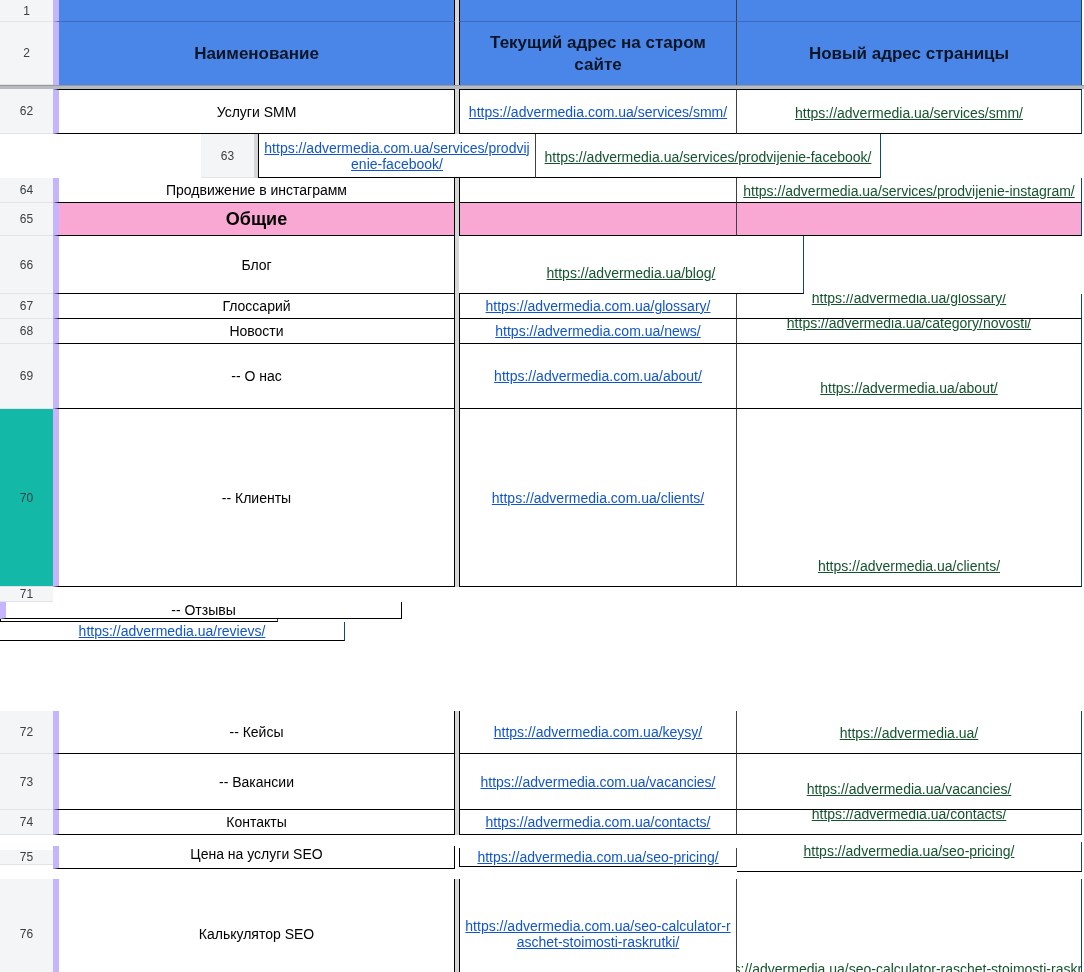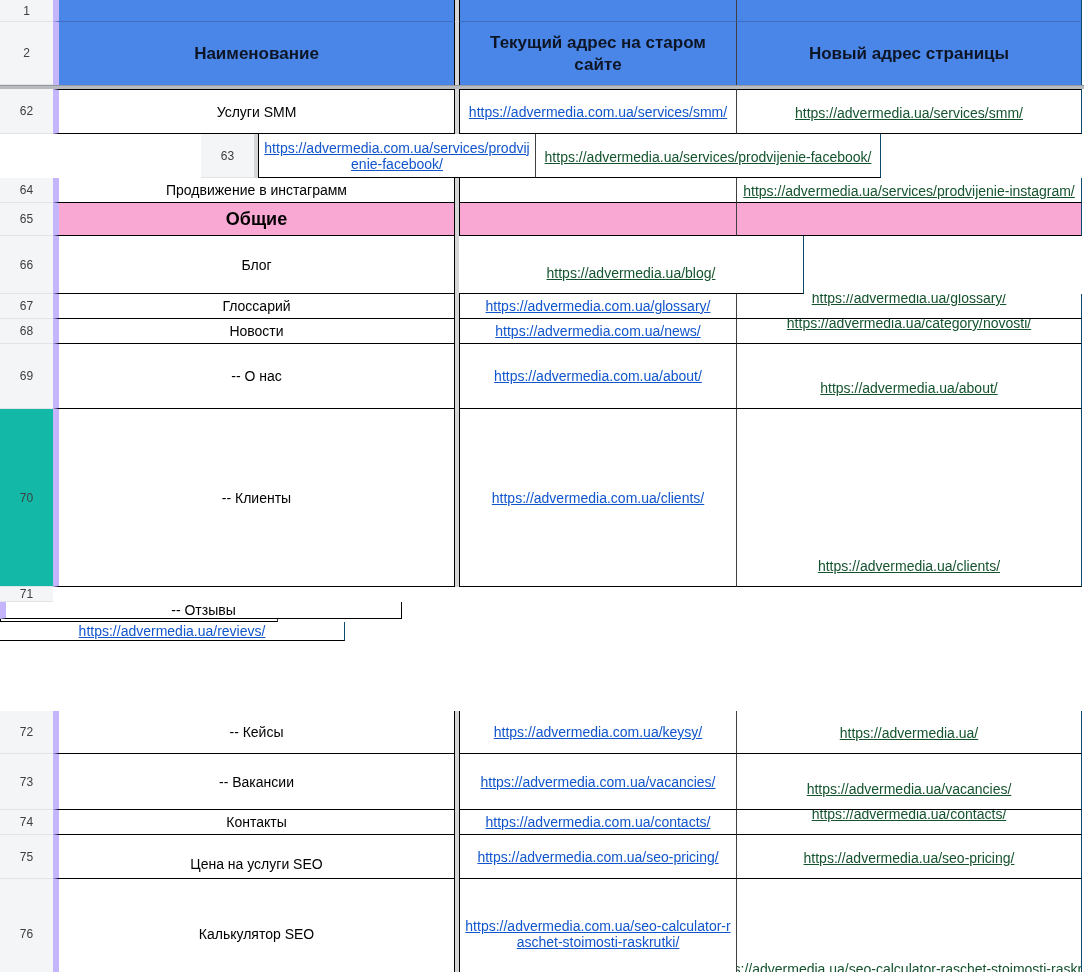--- a/index.html
+++ b/index.html
@@ -240,21 +240,21 @@
         </div>
         <div class="vdiv"></div>
         <div class="cellB cell">
           <a class="link">https://advermedia.com.ua/contacts/</a>
         </div>
         <div class="cellC cell">
           <span class="black-url">https://advermedia.ua/contacts/</span>
         </div>
         <div class="rfill"></div>
       </div>
-      <div class="row" style="height: 44px;">
+      <div class="row" style="height: 44px; align-items: center;">
         <div class="rowhead">75</div>
         <div class="cellA cell a-bottom">
           <span class="">Цена на услуги SEO</span>
         </div>
         <div class="vdiv"></div>
         <div class="cellB cell">
           <a class="link">https://advermedia.com.ua/seo-pricing/</a>
         </div>
         <div class="cellC cell">
           <span class="black-url">https://advermedia.ua/seo-pricing/</span>

